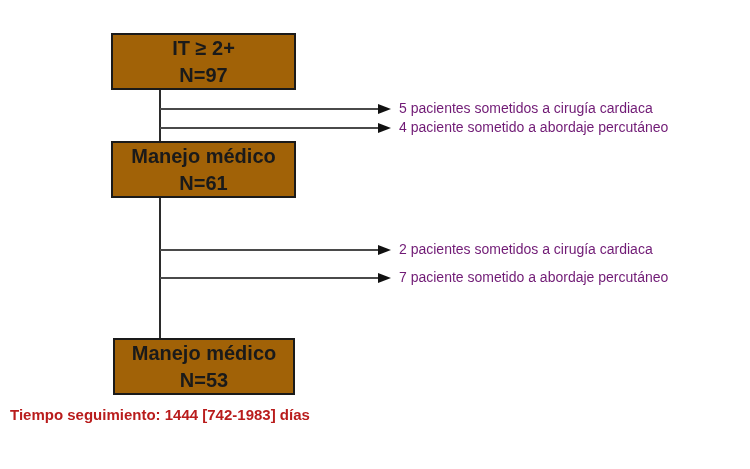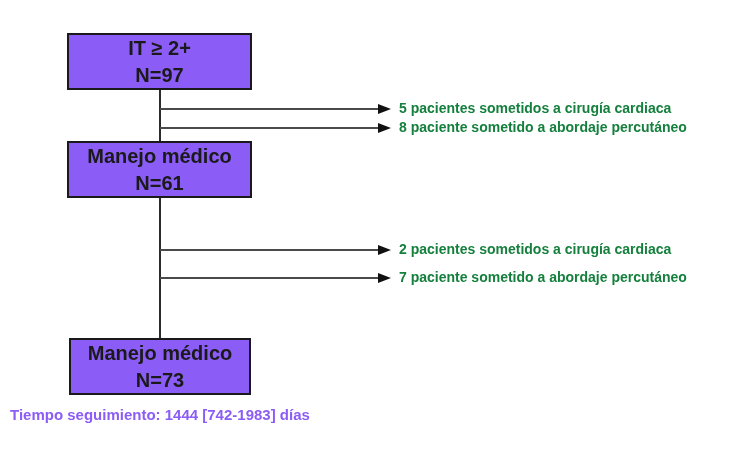--- a/index.html
+++ b/index.html
@@ -12,30 +12,31 @@
     width: 750px;
     height: 469px;
     background: #ffffff;
     font-family: "Liberation Sans", sans-serif;
     color: #1a1a1a;
     overflow: hidden;
   }
   .flow-box {
     position: absolute;
     border: 2px solid #1a1a1a;
-    background: #8b5cf6;
+    background: #a16207;
     display: flex;
     flex-direction: column;
     align-items: center;
     justify-content: center;
     text-align: center;
     font-size: 20px;
     font-weight: bold;
     line-height: 27px;
     box-sizing: border-box;
+    margin-left: 44px;
   }
   .box-top    { left: 67px; top: 33px;  width: 185px; height: 57px; }
   .box-mid    { left: 67px; top: 141px; width: 185px; height: 57px; }
   .box-bottom { left: 69px; top: 338px; width: 182px; height: 57px; }
 
   .vline {
     position: absolute;
     width: 2px;
     background: #2b2b2b;
     left: 159px;
@@ -66,74 +67,74 @@
   }
   .arrow-1 { top: 104px; }
   .arrow-2 { top: 123px; }
   .arrow-3 { top: 245px; }
   .arrow-4 { top: 273px; }
 
   .branch-label {
     position: absolute;
     left: 399px;
     font-size: 14px;
-    font-weight: bold;
+    font-weight: normal;
     white-space: nowrap;
-    color: #15803d;
+    color: #701a75;
   }
   .label-1 { top: 100px; }
   .label-2 { top: 119px; }
   .label-3 { top: 241px; }
   .label-4 { top: 269px; }
 
   .footer-text {
     position: absolute;
     left: 10px;
     top: 406px;
     font-size: 15px;
     font-weight: bold;
     white-space: nowrap;
-    color: #8b5cf6;
+    color: #b91c1c;
   }
 </style>
 </head>
 <body>
 
 <div id="stage">
 
   <div class="flow-box box-top">
     <span>IT ≥ 2+</span>
     <span>N=97</span>
   </div>
 
   <div class="vline vline-1"></div>
 
   <div class="hline hline-1"></div>
   <div class="arrowhead arrow-1"></div>
   <div class="branch-label label-1">5 pacientes sometidos a cirugía cardiaca</div>
 
   <div class="hline hline-2"></div>
   <div class="arrowhead arrow-2"></div>
-  <div class="branch-label label-2">8 paciente sometido a abordaje percutáneo</div>
+  <div class="branch-label label-2">4 paciente sometido a abordaje percutáneo</div>
 
   <div class="flow-box box-mid">
     <span>Manejo médico</span>
     <span>N=61</span>
   </div>
 
   <div class="vline vline-2"></div>
 
   <div class="hline hline-3"></div>
   <div class="arrowhead arrow-3"></div>
   <div class="branch-label label-3">2 pacientes sometidos a cirugía cardiaca</div>
 
   <div class="hline hline-4"></div>
   <div class="arrowhead arrow-4"></div>
   <div class="branch-label label-4">7 paciente sometido a abordaje percutáneo</div>
 
   <div class="flow-box box-bottom">
     <span>Manejo médico</span>
-    <span>N=73</span>
+    <span>N=53</span>
   </div>
 
   <div class="footer-text">Tiempo seguimiento: 1444 [742-1983] días</div>
 
 </div>
 
 </body></html>

